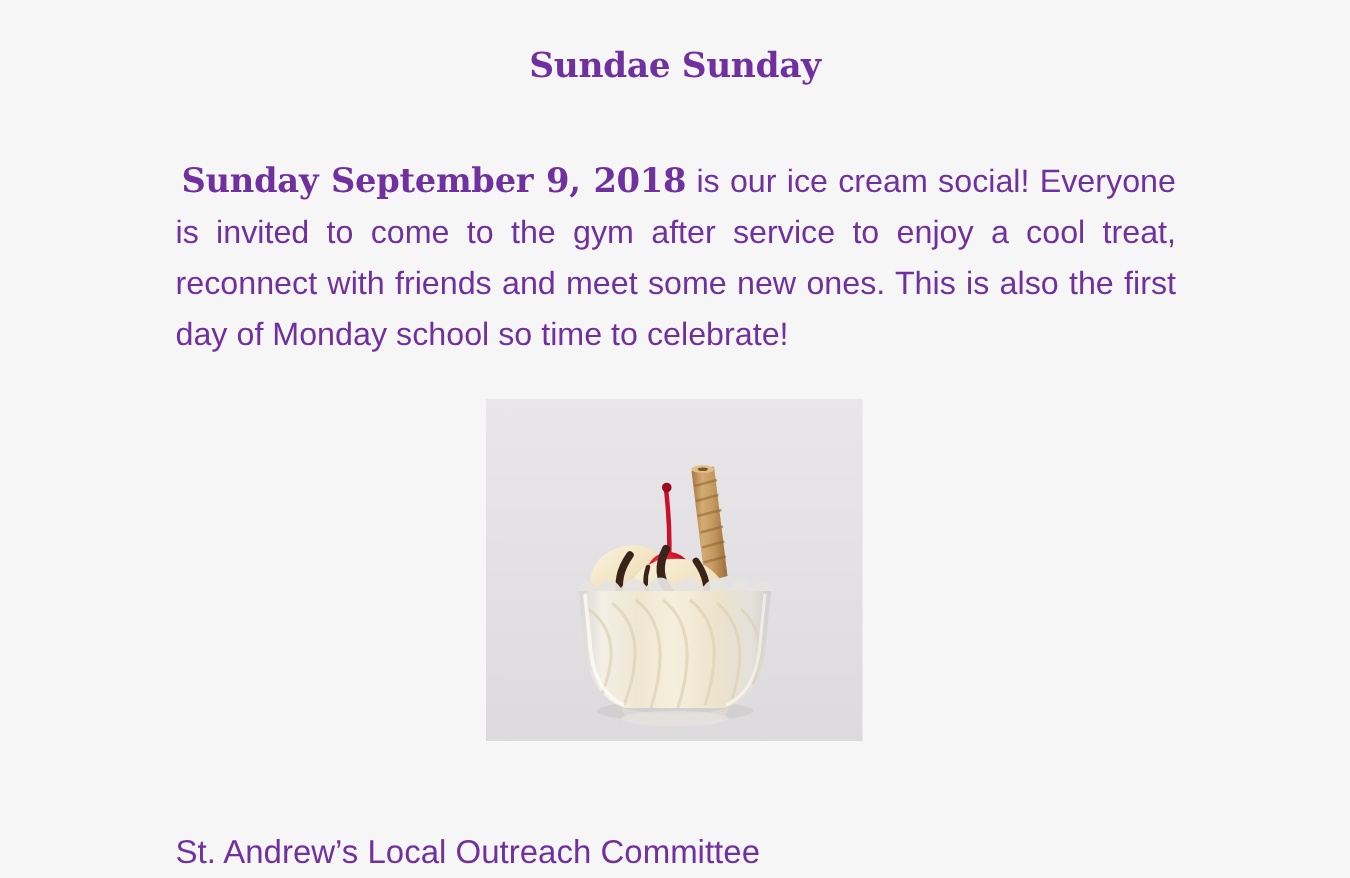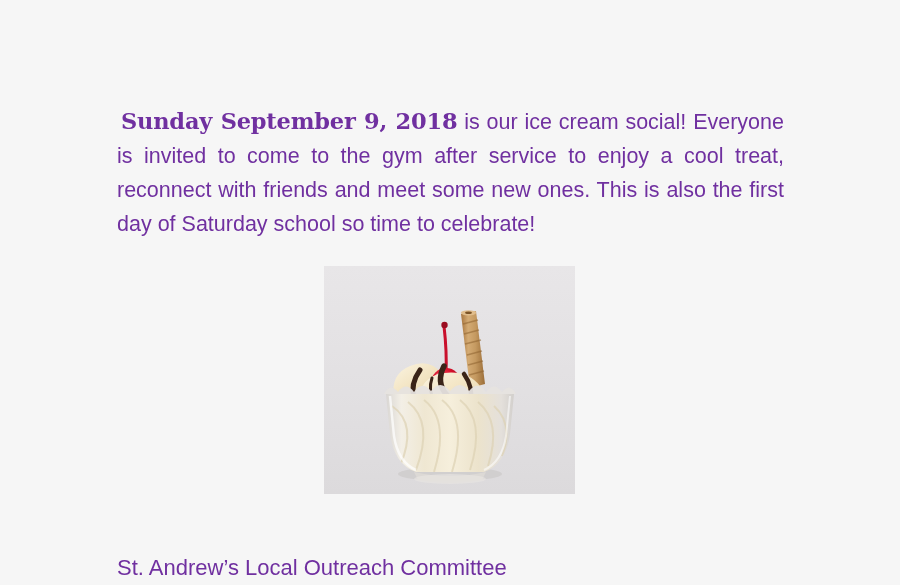--- a/index.html
+++ b/index.html
@@ -88,22 +88,23 @@
     line-height: 28px;
     white-space: nowrap;
     margin-top: 32px;
   }
 </style>
 </head>
 <body>
 
 <div class="page">
 
-
-  <p class="body-block"><span class="lead">Sunday September 9, 2018</span><span> is our ice cream social! Everyone is invited to come to the gym after service to enjoy a cool treat, reconnect with friends and meet some new ones.  This is also the first day of Saturday school so time to celebrate!</span></p>
+  <div class="title">Sundae Sunday</div>
+
+  <p class="body-block"><span class="lead">Sunday September 9, 2018</span><span> is our ice cream social! Everyone is invited to come to the gym after service to enjoy a cool treat, reconnect with friends and meet some new ones.  This is also the first day of Monday school so time to celebrate!</span></p>
 
   <div class="photo">
     <svg viewBox="0 0 251 228" xmlns="http://www.w3.org/2000/svg">
       <defs>
         <linearGradient id="bgGrad" x1="0" y1="0" x2="0" y2="1">
           <stop offset="0%" stop-color="#e8e6e8"></stop>
           <stop offset="55%" stop-color="#e2e0e2"></stop>
           <stop offset="100%" stop-color="#dcdadc"></stop>
         </linearGradient>
         <linearGradient id="iceGrad" x1="0" y1="0" x2="1" y2="1">

